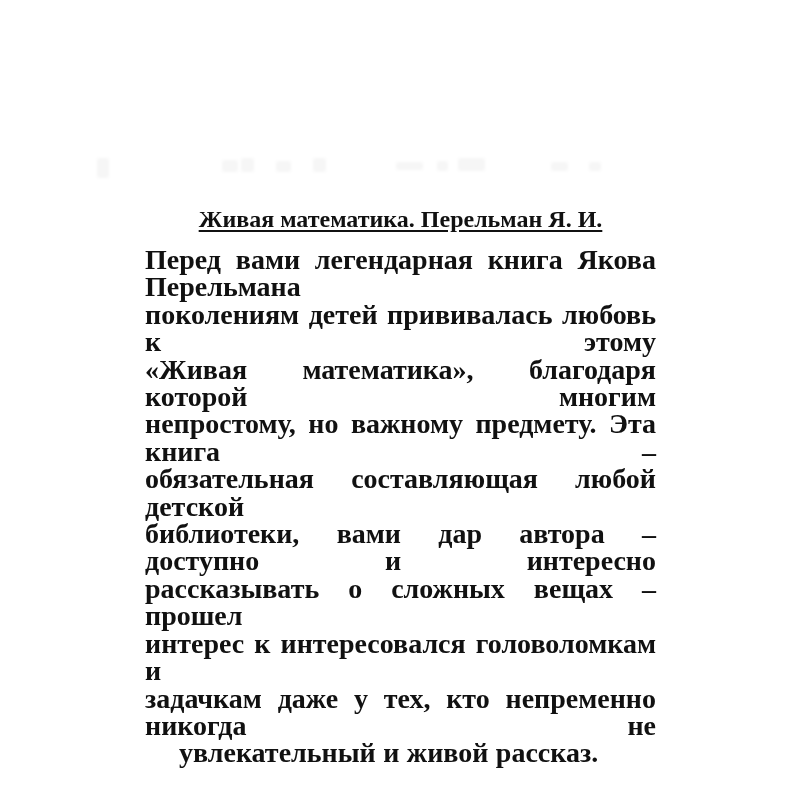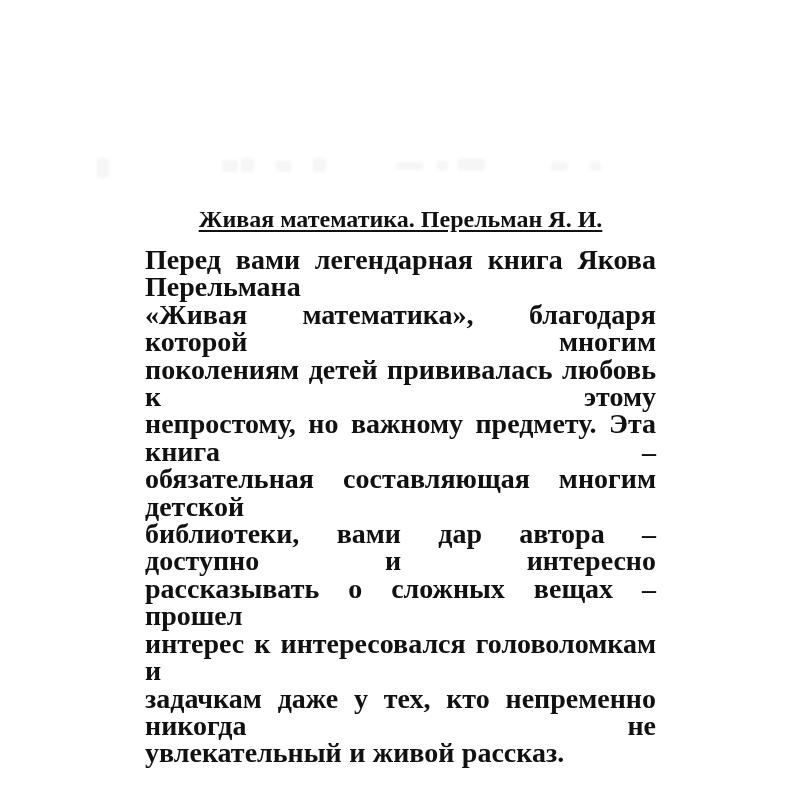--- a/index.html
+++ b/index.html
@@ -61,20 +61,21 @@
     font-size: 28px;
     font-weight: bold;
     line-height: 27.4px;
     text-align: justify;
     text-align-last: justify;
     white-space: normal;
     word-spacing: 0.5px;
   }
   .line.last {
     text-align-last: left;
+    margin-left: 34px;
   }
 </style>
 </head>
 <body>
 
 <div class="page">
 
   <div>
     <span class="ghost g1"></span>
     <span class="ghost g2"></span>
@@ -85,24 +86,24 @@
     <span class="ghost g7"></span>
     <span class="ghost g8"></span>
     <span class="ghost g9"></span>
     <span class="ghost g10"></span>
   </div>
 
   <div class="content">
     <h1 class="title">Живая математика. Перельман Я. И.</h1>
     <div class="description">
         <div class="line">Перед вами легендарная книга Якова Перельмана</div>
+        <div class="line">поколениям детей прививалась любовь к этому</div>
         <div class="line">«Живая математика», благодаря которой многим</div>
-        <div class="line">поколениям детей прививалась любовь к этому</div>
         <div class="line">непростому, но важному предмету. Эта книга –</div>
-        <div class="line">обязательная составляющая многим детской</div>
+        <div class="line">обязательная составляющая любой детской</div>
         <div class="line">библиотеки, вами дар автора – доступно и интересно</div>
         <div class="line">рассказывать о сложных вещах – прошел</div>
         <div class="line">интерес к интересовался головоломкам и</div>
         <div class="line">задачкам даже у тех, кто непременно никогда не</div>
         <div class="line last">увлекательный и живой рассказ.</div>
       </div>
   </div>
 
 </div>
 

